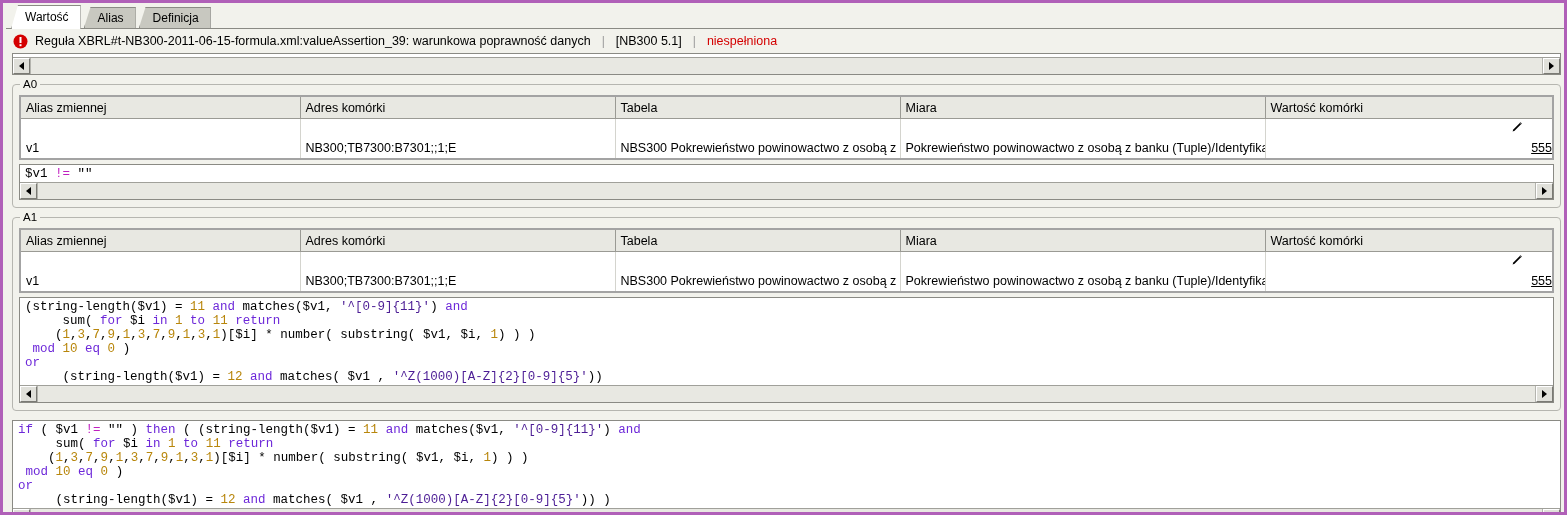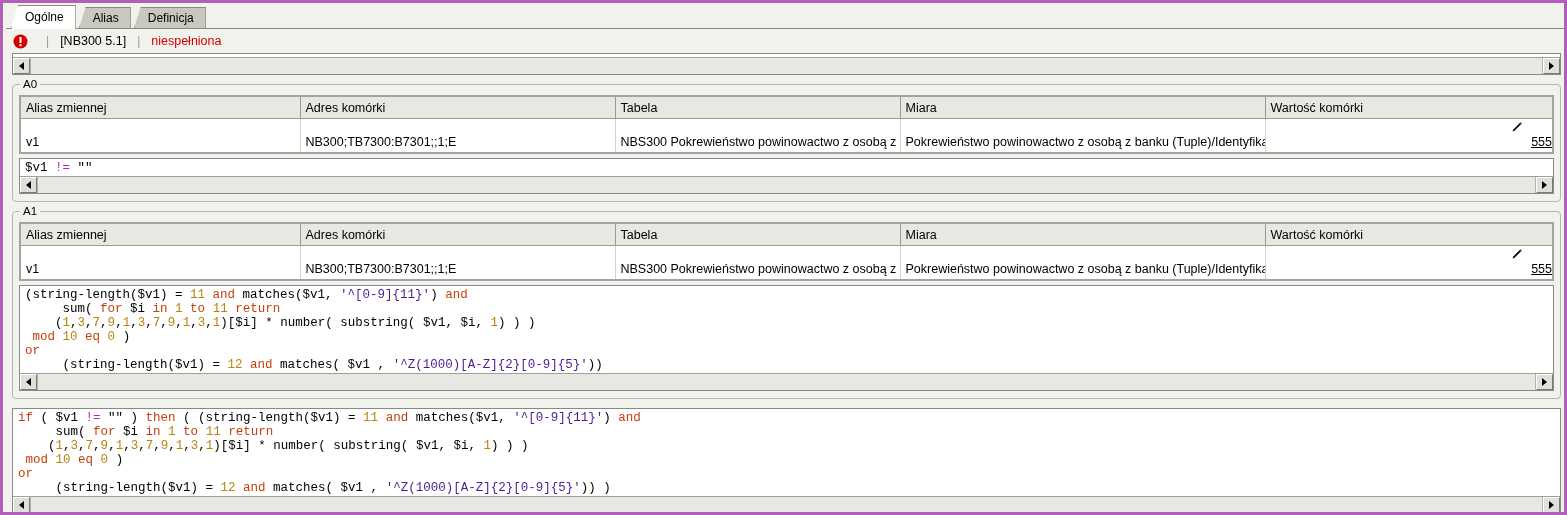--- a/index.html
+++ b/index.html
@@ -119,21 +119,21 @@
     margin: 0;
     padding: 2px 0 1px 5px;
     font-family: "Liberation Mono", "DejaVu Sans Mono", monospace;
     font-size: 12.5px;
     line-height: 14px;
     color: #000000;
     white-space: pre;
     overflow: hidden;
     background: #ffffff;
   }
-  .kw   { color: #c2410c; }
+  .kw   { color: #6d28d9; }
   .num  { color: #b8860b; }
   .str  { color: #4c1d95; }
   .op   { color: #c020c0; }
 
   
   .hscroll {
     height: 17px;
     background: #e4e4de;
     border-top: 1px solid #a0a09a;
     display: flex;
@@ -203,21 +203,21 @@
     font-weight: normal;
     padding: 2px 0 2px 5px;
     border-right: 1px solid #9a9a94;
     border-bottom: 1px solid #9a9a94;
     height: 17px;
     overflow: hidden;
     white-space: nowrap;
     color: #000;
   }
   table.grid td {
-    padding: 14px 0 2px 5px;
+    padding: 20px 0 2px 5px;
     border-right: 1px solid #d4d4ce;
     height: 17px;
     overflow: hidden;
     white-space: nowrap;
     background: #ffffff;
     color: #000;
   }
   table.grid th:last-child, table.grid td:last-child { border-right: none; }
 
   td.cellval {
@@ -242,41 +242,42 @@
     margin: 9px 6px 0 6px;
   }
 </style>
 </head>
 <body>
 
 <div class="app">
 
   <div class="tabstrip">
     <div class="tab active">
-      <span>Ogólne</span>
+      <span>Wartość</span>
     </div>
     <div class="tab">
       <span>Alias</span>
     </div>
     <div class="tab">
       <span>Definicja</span>
     </div>
   </div>
   <div class="tabline"></div>
 
   <div class="content">
 
     <div class="errorbar">
       <span class="err-icon">
         <svg width="15" height="15" viewBox="0 0 15 15">
           <circle cx="7.5" cy="7.5" r="7" fill="#d40000"></circle>
           <rect x="6.5" y="3" width="2" height="6" fill="#ffffff"></rect>
           <rect x="6.5" y="10.2" width="2" height="2" fill="#ffffff"></rect>
         </svg>
       </span>
+      <span class="err-text">Reguła XBRL#t-NB300-2011-06-15-formula.xml:valueAssertion_39: warunkowa poprawność danych</span>
       <span class="err-sep">|</span>
       <span class="err-code">[NB300 5.1]</span>
       <span class="err-sep">|</span>
       <span class="err-status">niespełniona</span>
     </div>
 
     <div class="codebox">
       <pre class="code"></pre>
       <div class="hscroll">
         <div class="sb-btn">

